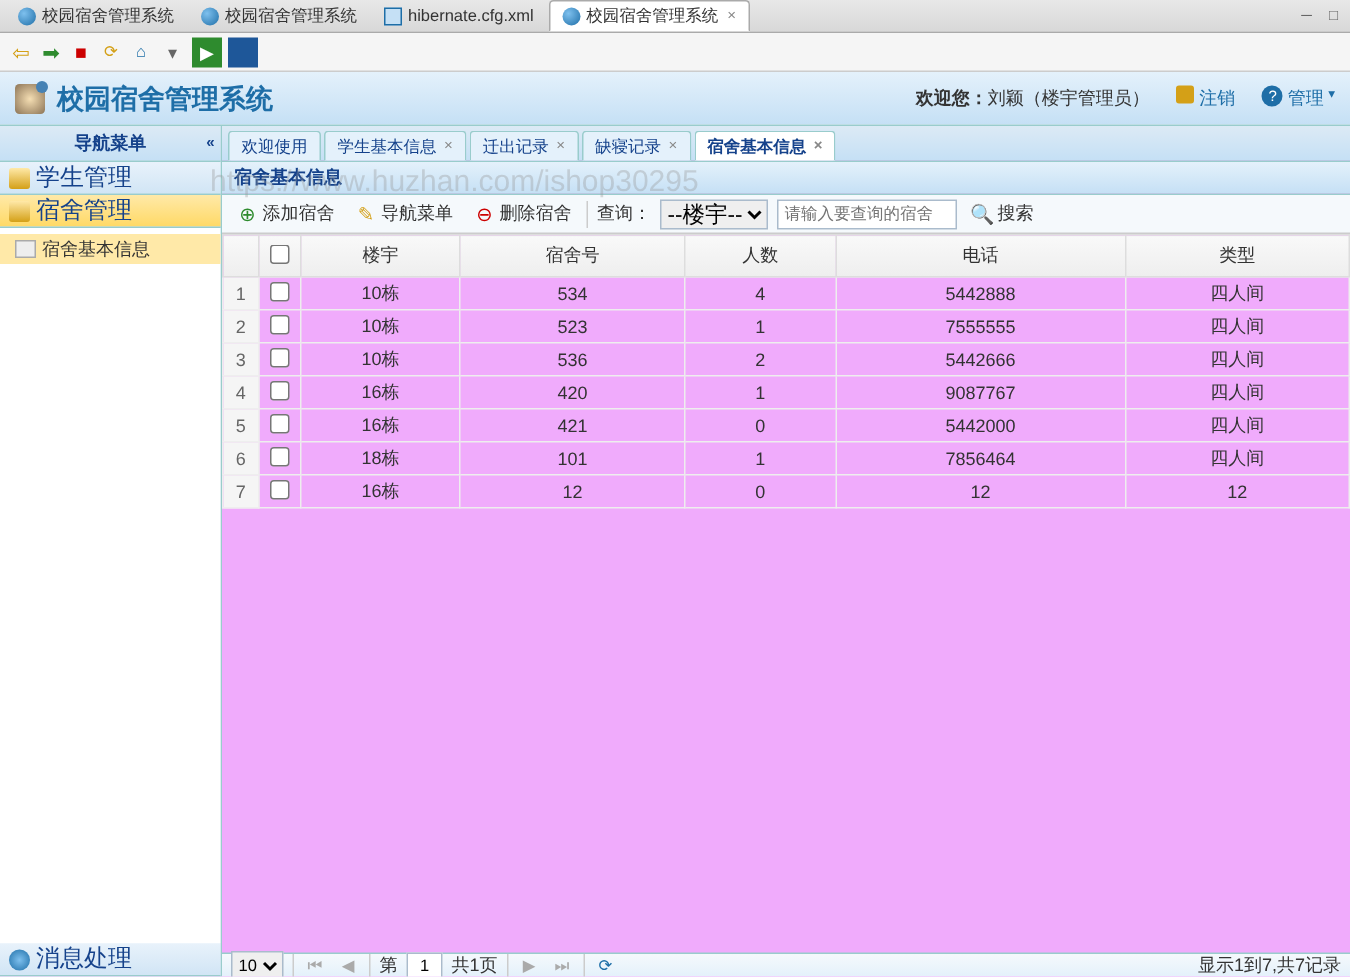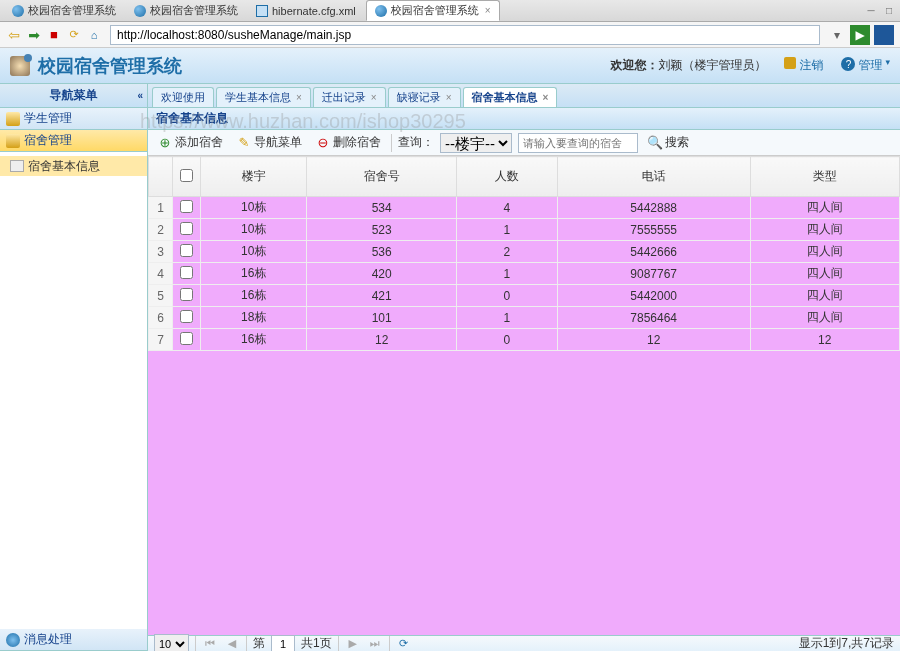--- a/index.html
+++ b/index.html
@@ -36,21 +36,21 @@
 .icon-key { width:12px; height:12px; background:#d4a017; border-radius:2px; display:inline-block; }
 .icon-help { width:14px; height:14px; border-radius:50%; background:#1e6ea7; color:#fff; display:inline-flex; align-items:center; justify-content:center; font-size:10px; }
 
 
 .main { display: flex; height: 567px; }
 
 
 .sidebar { width: 148px; background: #e4f1fb; border-right: 1px solid #9cc; display: flex; flex-direction: column; }
 .sidebar-header { height: 24px; background: linear-gradient(#dceaf5,#c5e0f5); border-bottom: 1px solid #9cc; display: flex; align-items: center; justify-content: center; font-weight: bold; color: #15428b; font-size: 12px; position: relative; }
 .collapse-icon { position: absolute; right: 4px; font-size: 10px; color: #15428b; }
-.accordion-item { height: 22px; background: linear-gradient(#e8f2fb,#d1e5f5); border-bottom: 1px solid #9cc; display: flex; align-items: center; padding: 0 6px; font-size: 12px; color: #15428b; cursor: pointer; }
+.accordion-item { height: 22px; background: linear-gradient(#e8f2fb,#d1e5f5); border-bottom: 1px solid #9cc; display: flex; align-items: center; padding: 0 6px; font-size: 16px; color: #15428b; cursor: pointer; }
 .accordion-item.active { background: linear-gradient(#ffe9a8,#ffd966); }
 .accordion-item .acc-icon { width: 14px; height: 14px; margin-right: 4px; display: inline-block; }
 .acc-icon.folder { background: linear-gradient(#ffe9a8,#d4a017); border-radius: 2px; }
 .acc-icon.msg { background: radial-gradient(circle,#7ec0ee,#1e6ea7); border-radius: 50%; }
 .tree { background: #fff; padding: 4px 0; flex-shrink: 0; }
 .tree-item { height: 20px; display: flex; align-items: center; padding-left: 10px; font-size: 12px; cursor: pointer; }
 .tree-item.selected { background: #ffe9a8; }
 .tree-icon { width: 14px; height: 12px; background: #eee; border: 1px solid #aaa; margin-right: 4px; display: inline-block; }
 .sidebar-spacer { flex: 1; background: #fff; }
 
@@ -70,21 +70,21 @@
 .tb-edit { color: #d4a017; }
 .tb-del { color: #c00; }
 .tb-search { color: #666; }
 .tb-sep { width: 1px; height: 18px; background: #ccc; }
 .tb-select { height: 20px; border: 1px solid #abc; font-size: 15px; }
 .tb-input { height: 20px; width: 120px; border: 1px solid #abc; padding: 0 4px; font-size: 11px; }
 
 
 .table-wrap { flex: 1; overflow: auto; }
 table { width: 100%; border-collapse: collapse; font-size: 12px; }
-th { background: linear-gradient(#f9f9f9,#eee); border: 1px solid #ddd; height: 40px; font-weight: normal; color: #333; text-align: center; }
+th { background: linear-gradient(#f9f9f9,#eee); border: 1px solid #ddd; height: 28px; font-weight: normal; color: #333; text-align: center; }
 th.rownum-h { width: 24px; }
 th.check-h { width: 28px; }
 td { border: 1px solid #eee; height: 22px; text-align: center; color: #333; }
 td.rownum { background: #f5f5f5; color: #666; width: 24px; }
 td.check-cell { width: 28px; }
 
 
 .pagination { height: 16px; background: linear-gradient(#f5f9fc,#e4f1fb); border-top: 1px solid #9cc; display: flex; align-items: center; padding: 0 6px; gap: 6px; font-size: 12px; color: #333; }
 .page-select { height: 20px; border: 1px solid #abc; font-size: 11px; }
 .page-btn { width: 16px; height: 16px; display: inline-flex; align-items: center; justify-content: center; color: #15428b; cursor: pointer; font-size: 11px; }
@@ -121,21 +121,20 @@
     <span>□</span>
   </div>
 </div>
 
 <div class="browser-bar">
   <span class="nav-btn nav-yellow">⇦</span>
   <span class="nav-btn nav-green">➡</span>
   <span class="nav-btn nav-red">■</span>
   <span class="nav-btn" style="color:#d4a017;">⟳</span>
   <span class="nav-btn" style="color:#1e6ea7;">⌂</span>
-  <input class="url-input" value="http://localhost:8080/susheManage/main.jsp" style="">
   <span class="url-btn" style="color:#666;">▾</span>
   <span class="go-btn">▶</span>
   <span class="blue-btn"></span>
 </div>
 
 <div class="app-header">
   <span class="app-logo"></span>
   <span class="app-title">校园宿舍管理系统</span>
   <div class="app-header-right">
     <span class="welcome"><b>欢迎您：</b><span>刘颖（楼宇管理员）</span></span>

